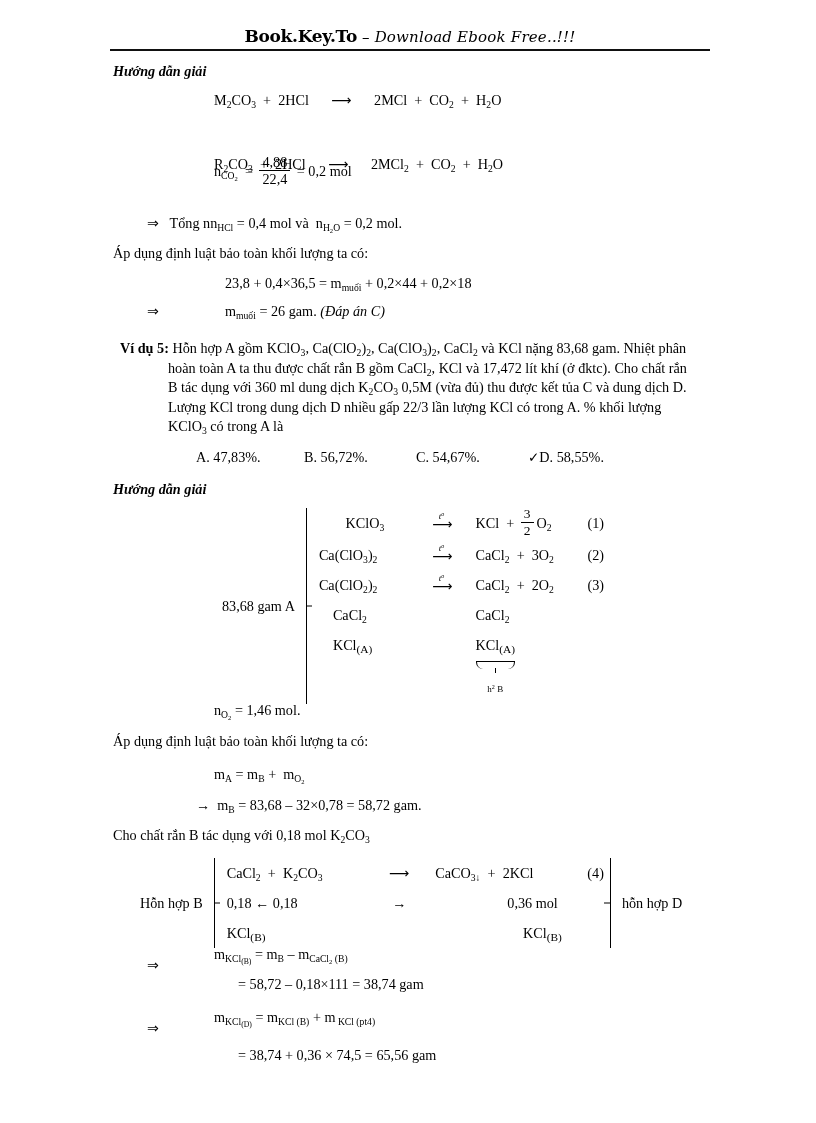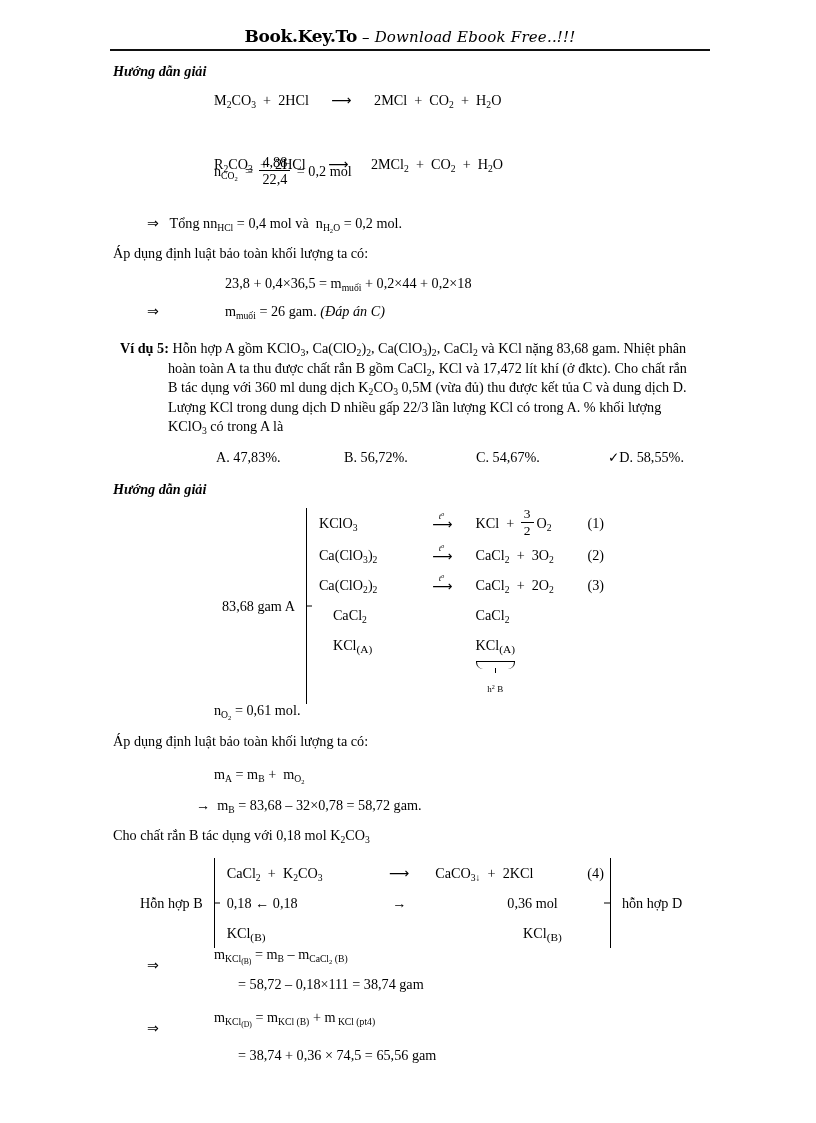--- a/index.html
+++ b/index.html
@@ -61,21 +61,21 @@
     line-height:19.6px;
     text-indent:0;
   }
   .problem .hang{display:block;padding-left:48px;text-indent:-48px;}
   .problem .body{display:block;padding-left:48px;}
 
   .answers{
     position:absolute;
     left:196px; top:449px; width:520px;
   }
-  .answers span.opt{display:inline-block;margin-left:20px;}
+  .answers span.opt{display:inline-block;}
   .ans-a{width:108px;}
   .ans-b{width:112px;}
   .ans-c{width:112px;}
 
   
   .frac{
     display:inline-block;
     vertical-align:middle;
     text-align:center;
     margin:0 3px;
@@ -213,21 +213,21 @@
 
   <div class="blk ital-bold" style="left:113px;top:481px;">Hướng dẫn giải</div>
 
   <div class="scheme" style="left:222px;top:508px;">
     <div class="brace-wrap">
       <div class="brace-label">83,68 gam A</div>
       <div class="brace"></div>
       <div class="rows">
 
         <div class="row">
-          <span style="display:inline-block;width:92px;">KClO<sub>3</sub></span>
+          <span style="display:inline-block;width:92px;text-align:center;">KClO<sub>3</sub></span>
           <span class="arrow">
             <span class="cond">t<sup>o</sup></span>
             <span class="shaft">⟶</span>
           </span>
           <span style="display:inline-block;width:112px;">&nbsp;KCl&nbsp; + <span class="frac small"><span class="num">3</span><span class="den">2</span></span>O<sub>2</sub></span>
           <span>(1)</span>
         </div>
 
         <div class="row">
           <span style="display:inline-block;width:92px;">Ca(ClO<sub>3</sub>)<sub>2</sub></span>
@@ -265,21 +265,21 @@
             </span>
           </span>
         </div>
 
       </div>
     </div>
   </div>
 
   <div class="blk" style="left:214px;top:702px;">
     <span>n<sub>O<sub>2</sub></sub></span>
-    <span>= 0,61 mol.</span>
+    <span>= 1,46 mol.</span>
   </div>
 
   <div class="blk" style="left:113px;top:733px;">Áp dụng định luật bảo toàn khối lượng ta có:</div>
 
   <div class="blk" style="left:214px;top:766px;">
     <span>m<sub>A</sub> = m<sub>B</sub> + &nbsp;m<sub>O<sub>2</sub></sub></span>
   </div>
 
   <div class="blk" style="left:196px;top:797px;">
     <span>→</span>&nbsp;&nbsp;<span>m<sub>B</sub> = 83,68 – 32×0,78 = 58,72 gam.</span>

